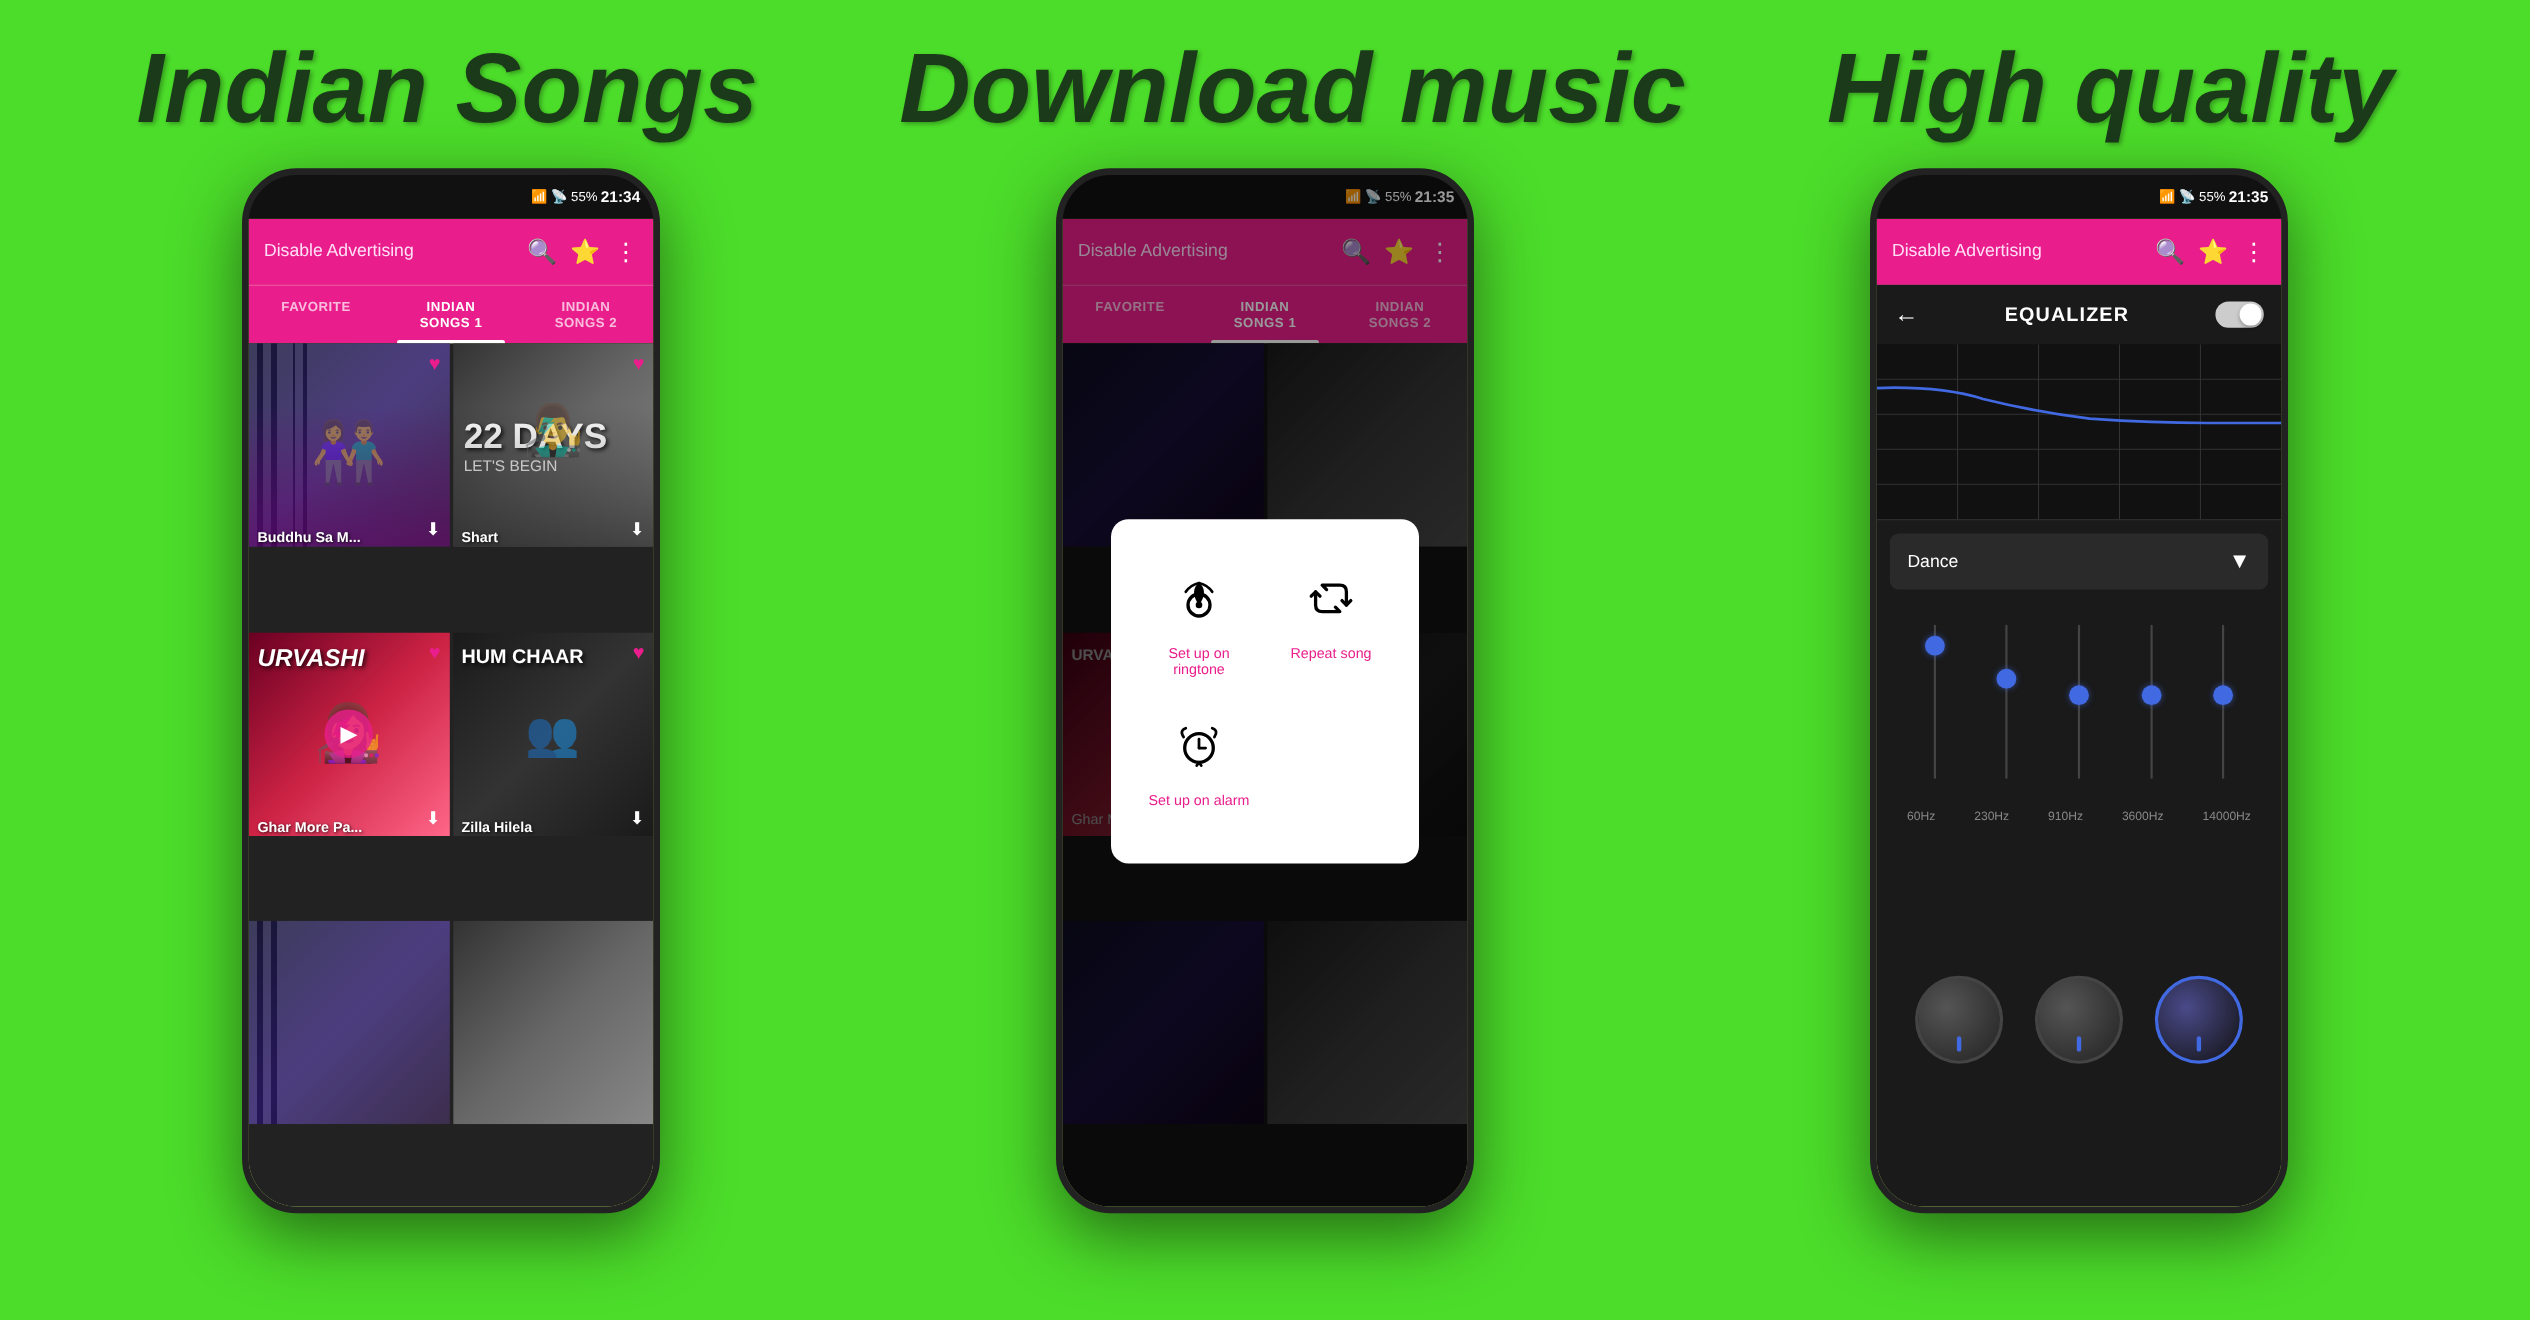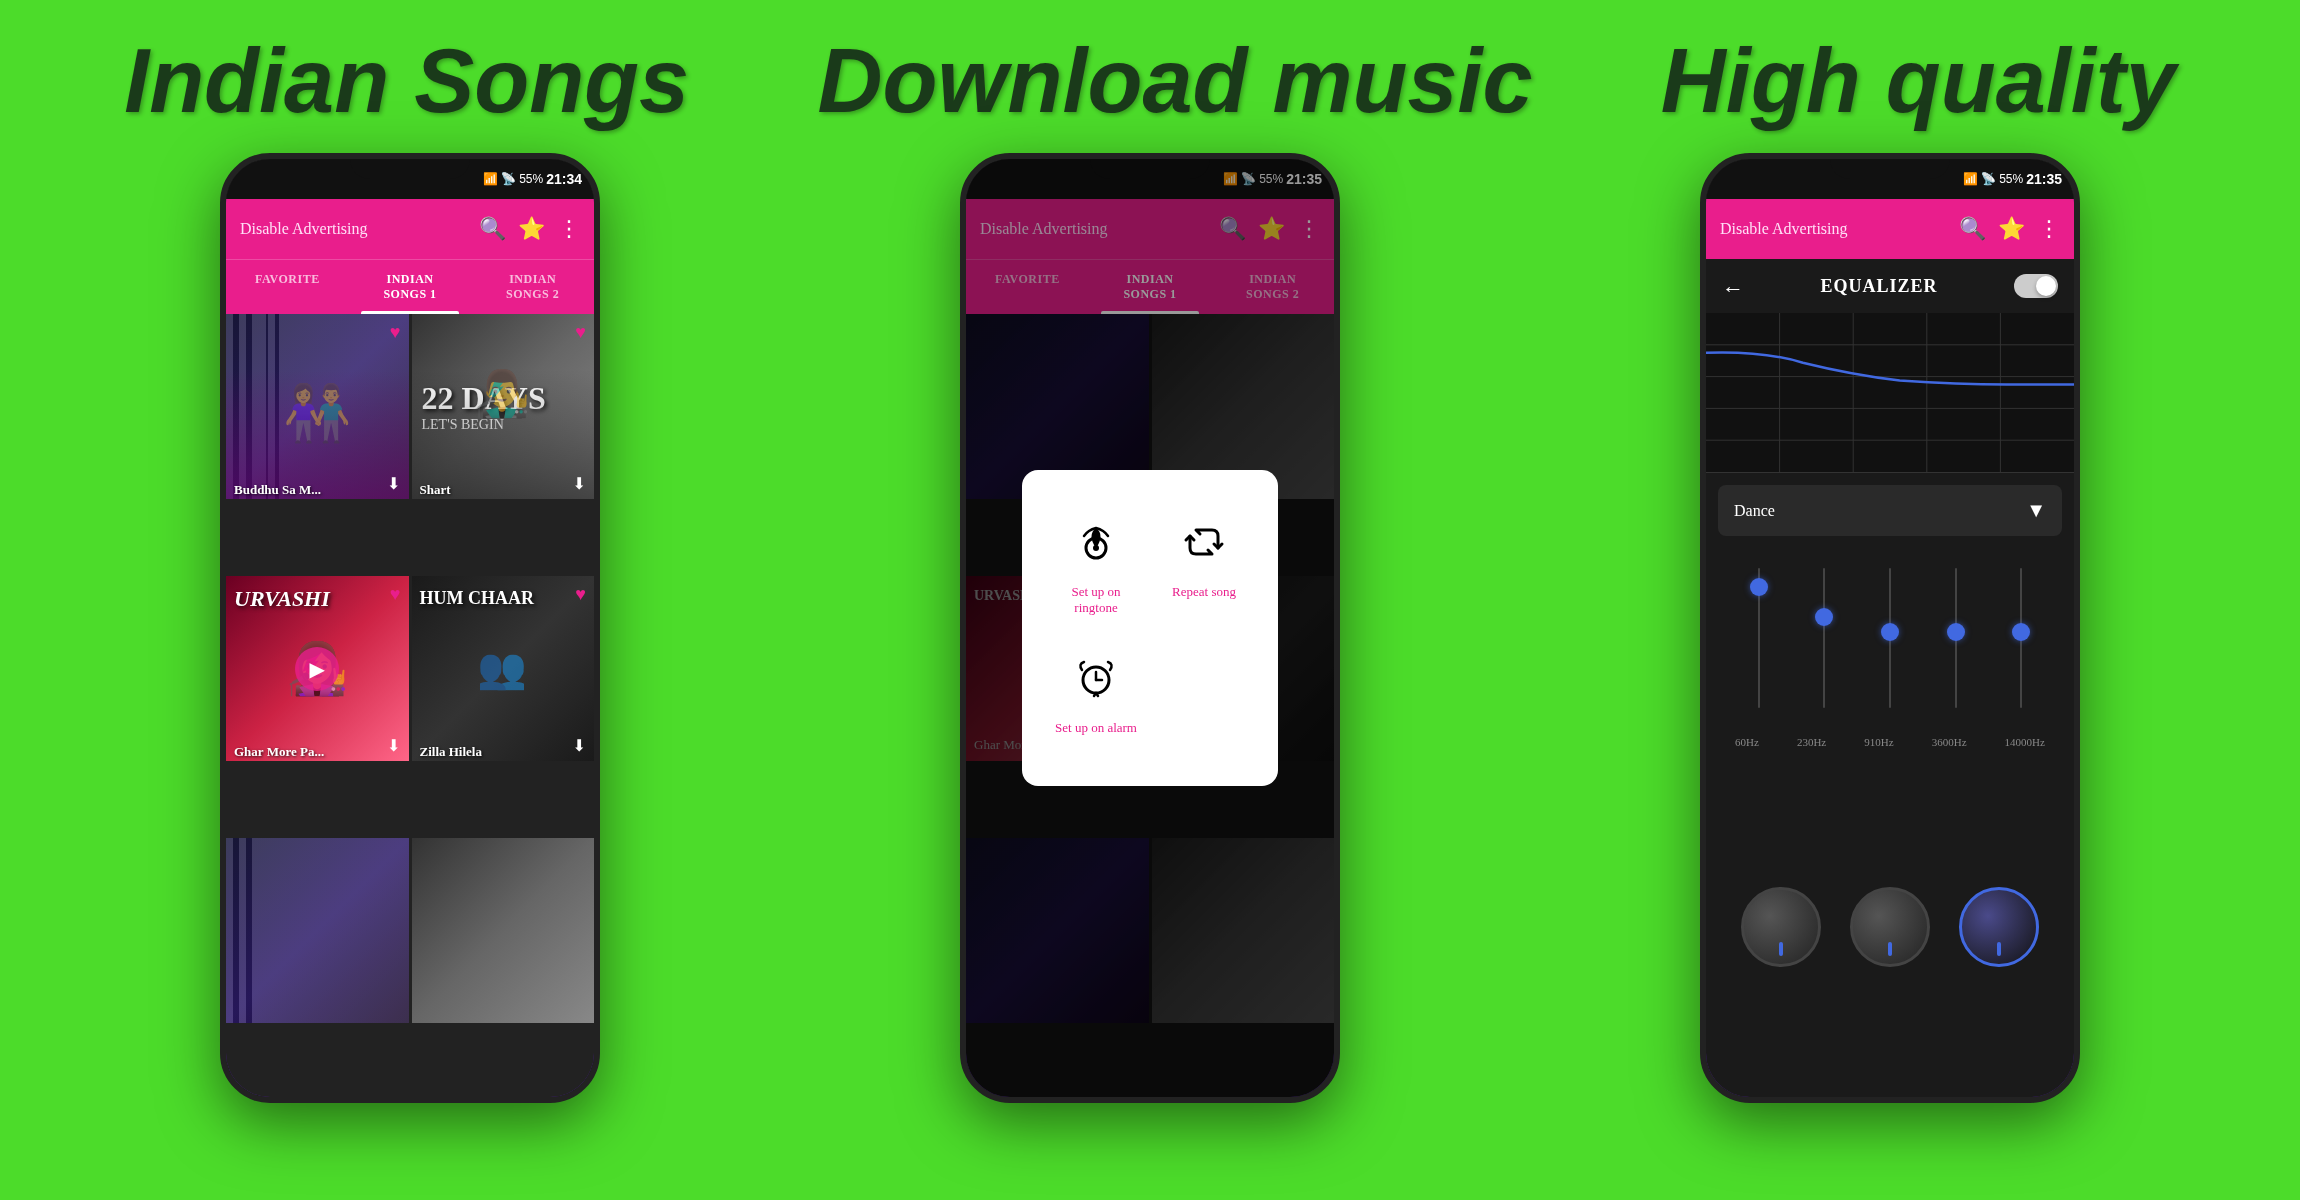--- a/index.html
+++ b/index.html
@@ -175,41 +175,40 @@
       right: 8px;
       color: #e91e8c;
       font-size: 18px;
     }
 
     
     .phone-content {
       display: flex;
       flex-direction: column;
       height: calc(100% - 40px);
-      background: #4c1d95;
+      background: #bef264;
       overflow: hidden;
-      font-family: Liberation Serif, serif;
     }
 
     
     .dialog-overlay {
       position: absolute;
       top: 0; left: 0; right: 0; bottom: 0;
       background: rgba(0,0,0,0.4);
       display: flex;
       align-items: center;
       justify-content: center;
       z-index: 20;
     }
 
     .dialog-box {
       background: white;
       border-radius: 16px;
       padding: 30px 20px;
-      width: 256px;
+      width: 280px;
       display: grid;
       grid-template-columns: 1fr 1fr;
       gap: 0;
     }
 
     .dialog-item {
       display: flex;
       flex-direction: column;
       align-items: center;
       padding: 20px 10px;

